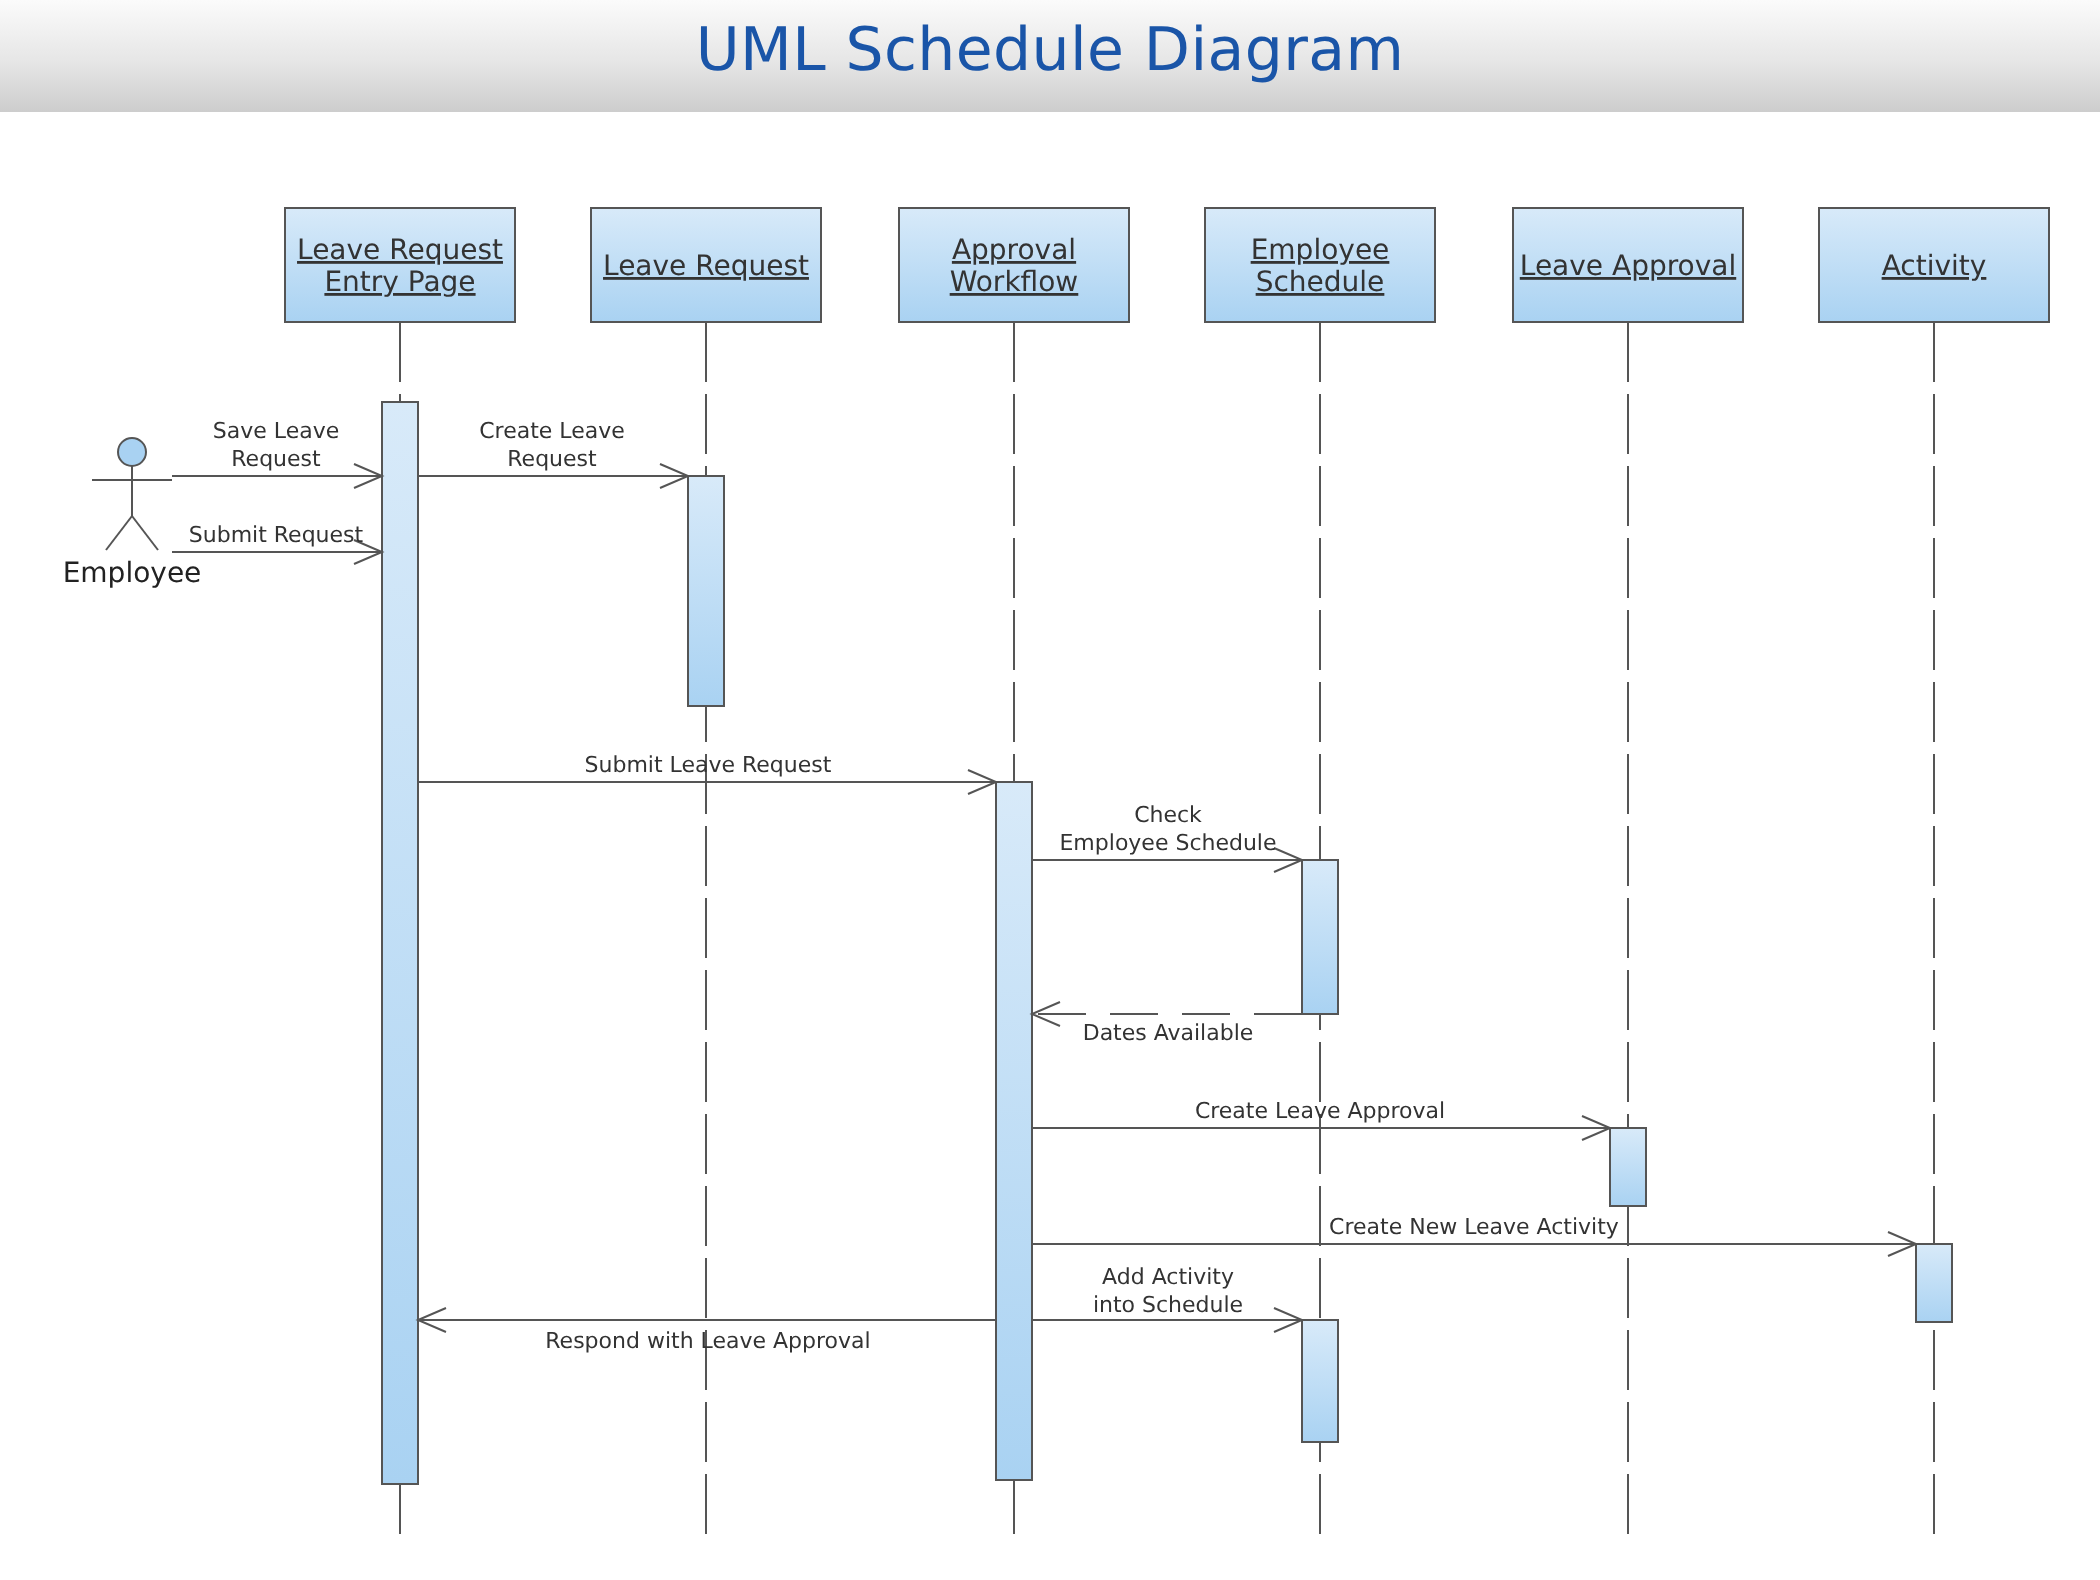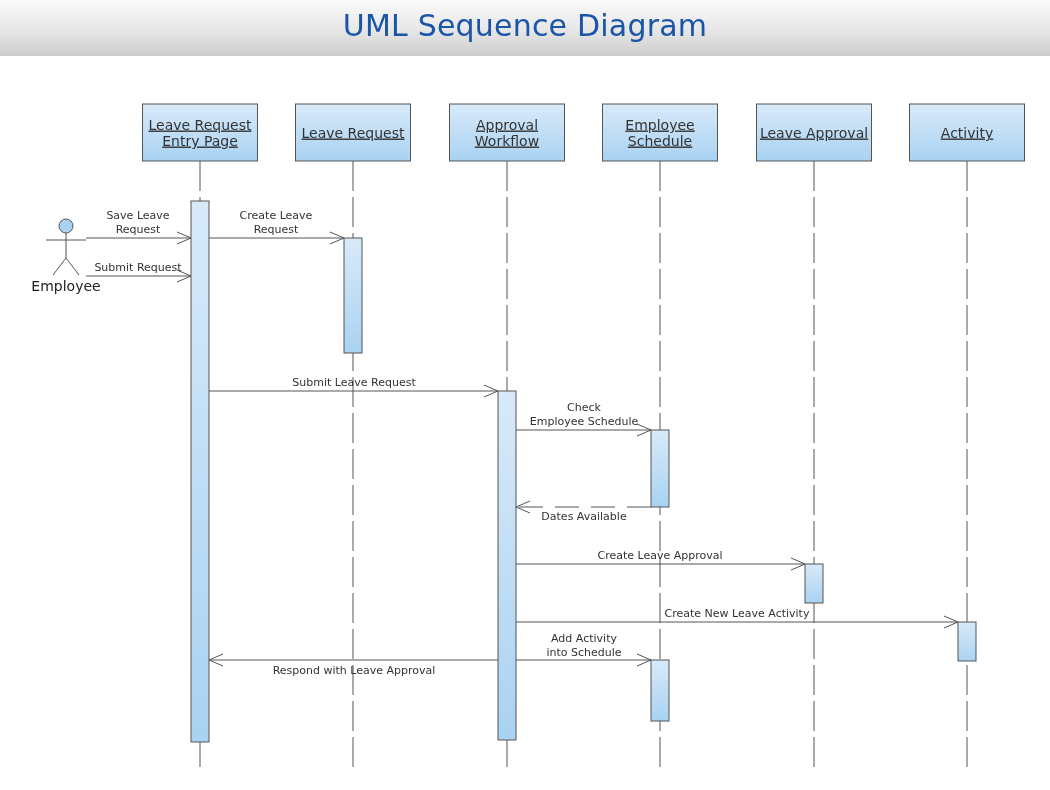--- a/index.html
+++ b/index.html
@@ -16,21 +16,21 @@
     svg#diagram { position: absolute; left: 0; top: 0; }
     .lbl { font-family: "DejaVu Sans", sans-serif; font-size: 11px; fill: #333; }
     .objlbl { font-family: "DejaVu Sans", sans-serif; font-size: 14px; fill: #333;
               text-decoration: underline; }
     .actorlbl { font-family: "DejaVu Sans", sans-serif; font-size: 14px; fill: #222; }
   </style>
 </head>
 <body>
 
 <div class="header">
-  <div class="header-title">UML Sequence Diagram</div>
+  <div class="header-title">UML Schedule Diagram</div>
 </div>
 
 <svg id="diagram" width="1050" height="790">
   <defs>
     <linearGradient id="boxGrad" x1="0" y1="0" x2="0" y2="1">
       <stop offset="0%" stop-color="#d8eaf9"></stop>
       <stop offset="100%" stop-color="#a9d2f2"></stop>
     </linearGradient>
   </defs>
   <g id="layer-lifelines">

